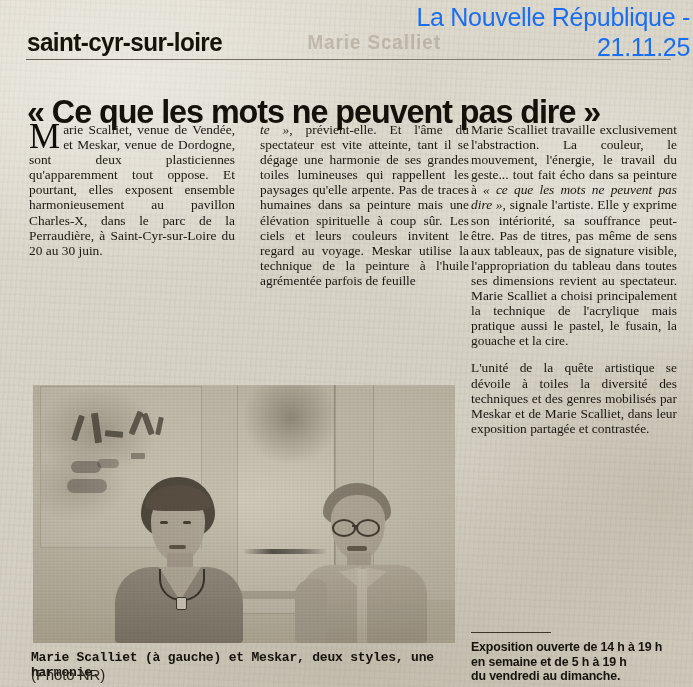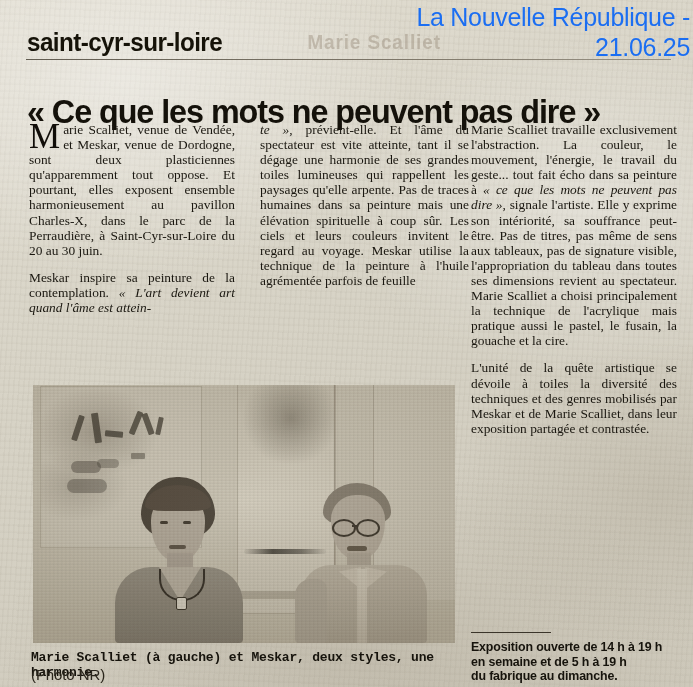--- a/index.html
+++ b/index.html
@@ -328,33 +328,30 @@
 
 <div id="page">
   <div id="paper-texture"></div>
 
   <div id="content">
 
     <div class="ghost-text">Marie Scalliet</div>
 
     <div class="annotation">
       <span>La Nouvelle République -</span>
-      <span class="line2">21.06.25</span>
+      <span class="line2">21.11.25</span>
     </div>
 
     <div class="kicker">saint-cyr-sur-loire</div>
     <div class="kicker-rule"></div>
     <h1 class="headline">« Ce que les mots ne peuvent pas dire »</h1>
 
     <div class="col" id="col1">
       <p>
         <span class="dropcap">M</span><span>arie Scalliet, venue de Vendée, et Meskar, venue de Dordogne, sont deux plasticiennes qu'apparemment tout oppose. Et pourtant, elles exposent ensemble harmonieusement au pavillon Charles-X, dans le parc de la Perraudière, à Saint-Cyr-sur-Loire du 20 au 30 juin.</span>
-      </p>
-      <p>
-        <span>Meskar inspire sa peinture de la contemplation. </span><span class="q-italic">« L'art devient art quand l'âme est attein-</span>
       </p>
     </div>
 
     <div class="col" id="col2">
       <p>
         <span class="q-italic">te »</span><span>, prévient-elle. Et l'âme du spectateur est vite atteinte, tant il se dégage une harmonie de ses grandes toiles lumineuses qui rappellent les paysages qu'elle arpente. Pas de traces humaines dans sa peinture mais une élévation spirituelle à coup sûr. Les ciels et leurs couleurs invitent le regard au voyage. Meskar utilise la technique de la peinture à l'huile agrémentée parfois de feuille</span>
       </p>
     </div>
 
     <div class="col" id="col3">
@@ -417,17 +414,17 @@
       <div class="photo-grain"></div>
     </figure>
 
     <div class="caption">Marie Scalliet (à gauche) et Meskar, deux styles, une harmonie.</div>
     <div class="credit">(Photo NR)</div>
 
     <div class="info-rule"></div>
     <div class="info">
       <span>Exposition ouverte de 14 h à 19 h</span>
       <span>en semaine et de 5 h à 19 h</span>
-      <span>du fabrique au dimanche.</span>
+      <span>du vendredi au dimanche.</span>
     </div>
 
   </div>
 </div>
 
 </body></html>

